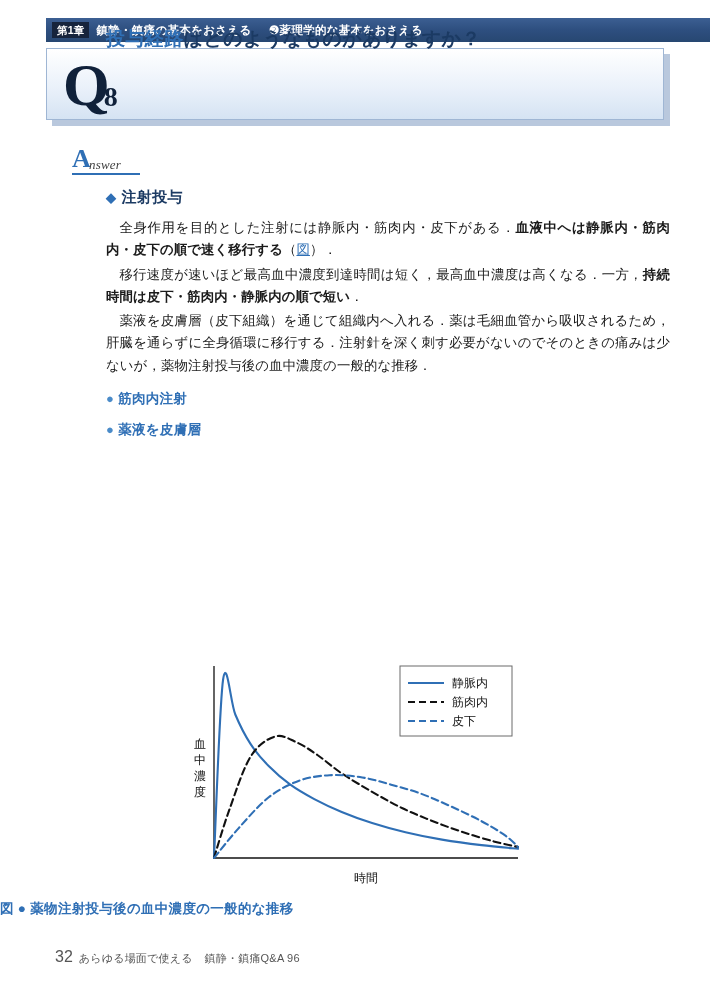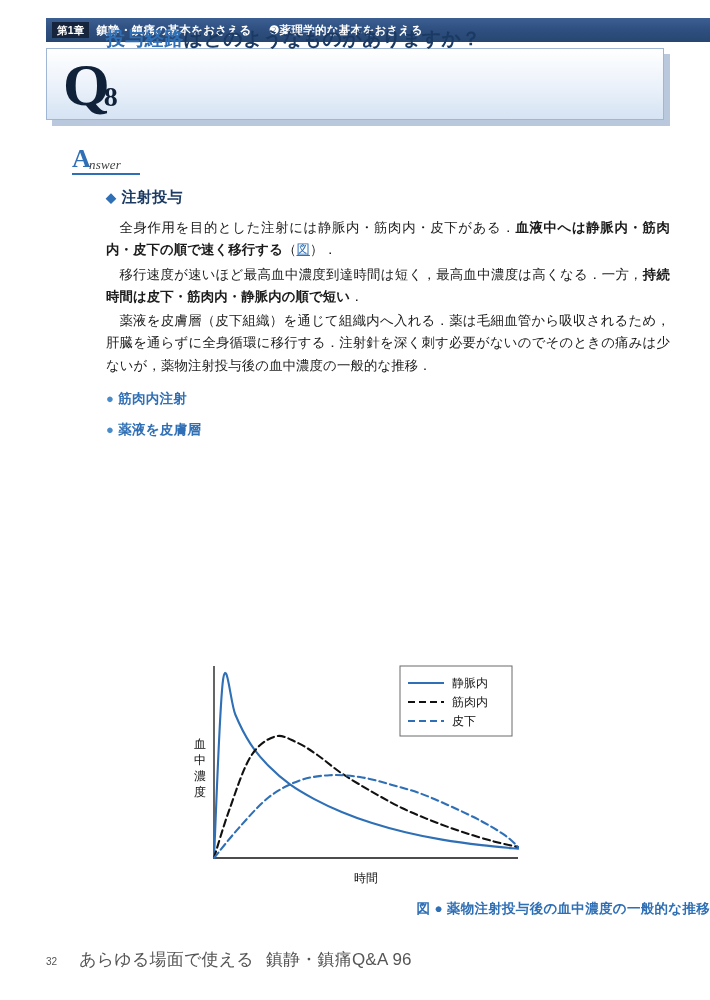--- a/index.html
+++ b/index.html
@@ -209,21 +209,21 @@
     top: 652px;
     width: 420px;
     height: 240px;
     text-align: right;
   }
   .chart-caption {
     position: absolute;
     left: 0;
     top: 900px;
     width: 710px;
-    text-align: right;
+    text-align: left;
     font-family: "Liberation Sans", sans-serif;
     font-size: 13.5px;
     font-weight: bold;
     color: #2f6fb5;
     letter-spacing: 0.3px;
   }
   .chart-caption .sep {
     margin: 0 4px;
   }
 
@@ -231,28 +231,29 @@
   .footer {
     position: absolute;
     left: 46px;
     top: 948px;
     width: 618px;
     display: flex;
     align-items: baseline;
   }
   .page-num {
     font-family: "Liberation Sans", sans-serif;
-    font-size: 10px;
+    font-size: 16px;
     color: #555555;
+    margin-left: 9px;
   }
   .footer-text {
     font-family: "Liberation Sans", sans-serif;
-    font-size: 17px;
+    font-size: 11px;
     color: #555555;
-    margin-left: 22px;
+    margin-left: 6px;
     letter-spacing: 0.2px;
   }
   .footer-text .gap {
     display: inline-block;
     width: 12px;
   }
 
   .legend-label {
     font-family: "Liberation Sans", sans-serif;
     font-size: 12px;

